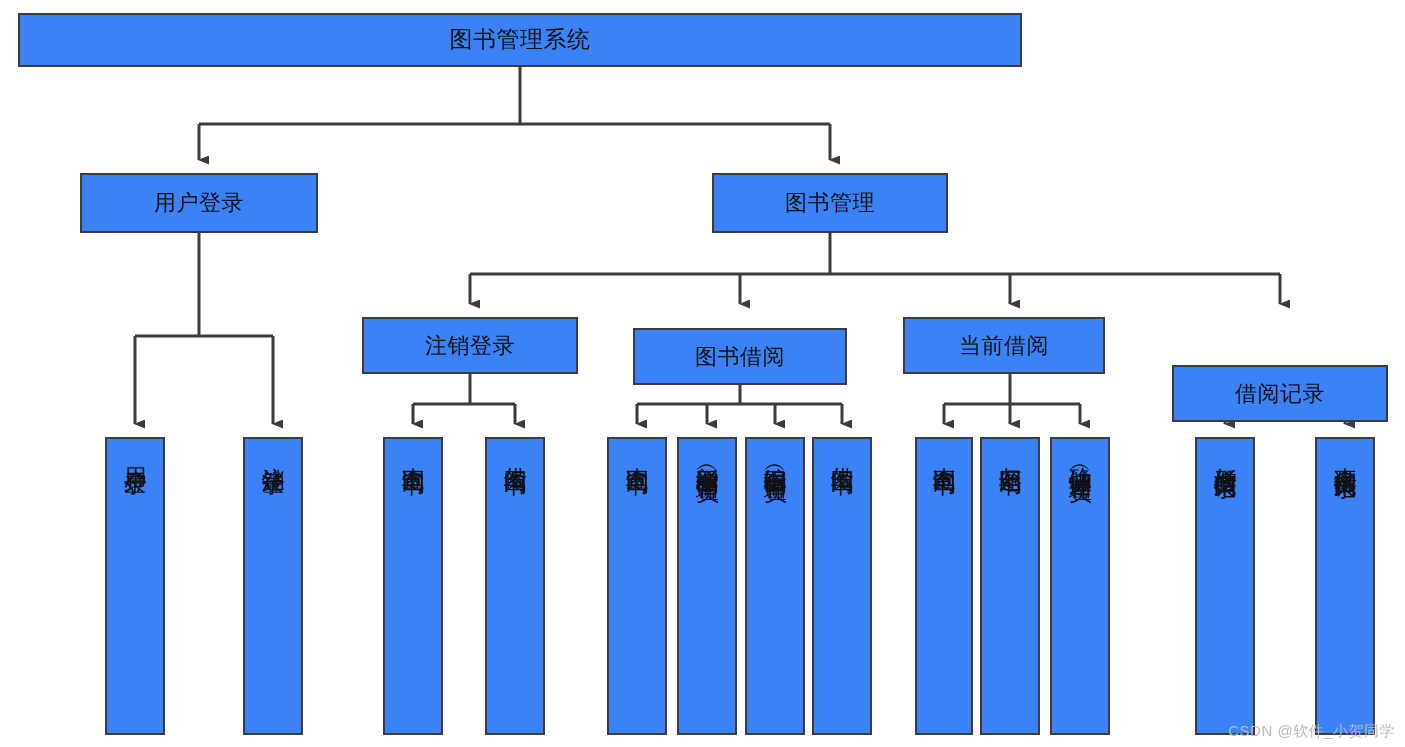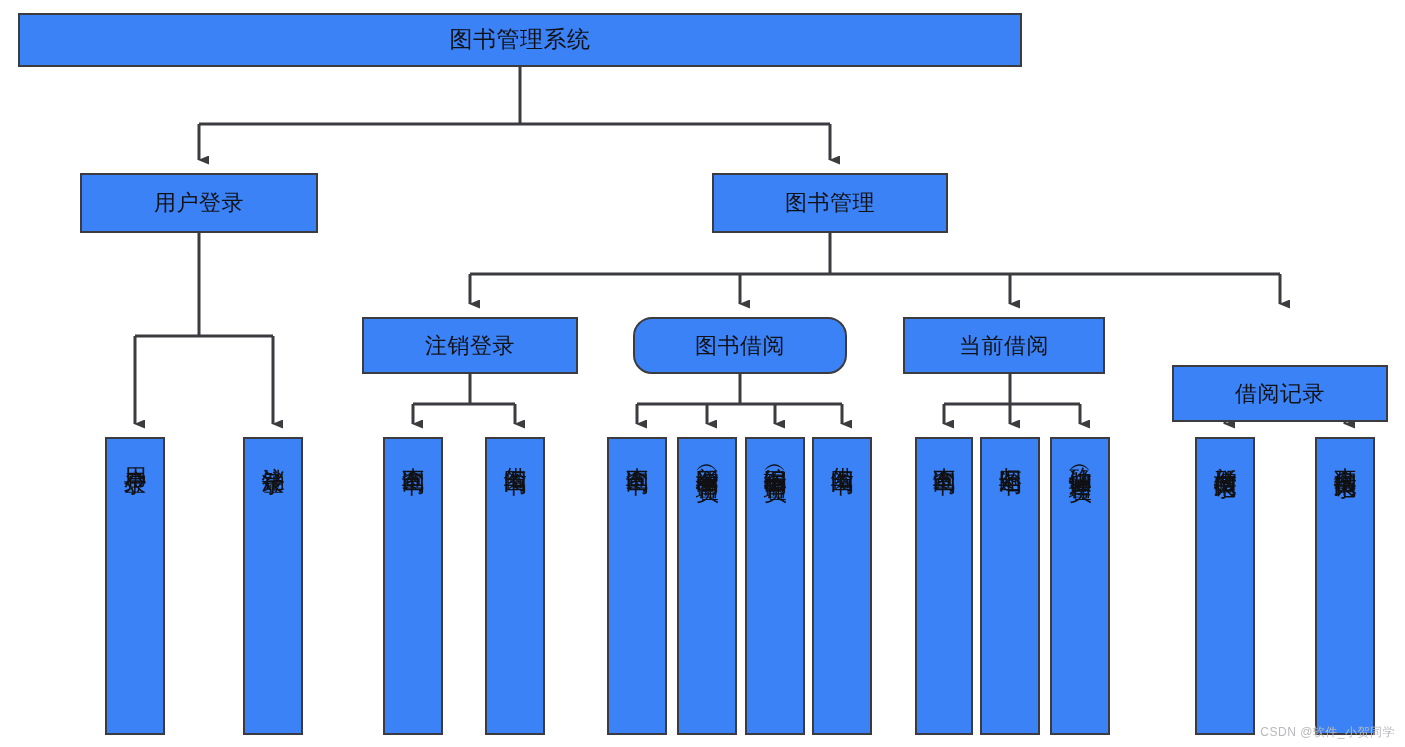--- a/index.html
+++ b/index.html
@@ -58,21 +58,21 @@
     text-orientation: upright;
     font-size: 23px;
     line-height: 1.1;
     letter-spacing: 2px;
     white-space: nowrap;
   }
   .watermark {
     position: absolute;
     right: 10px;
     bottom: 6px;
-    font-size: 12px;
+    font-size: 15px;
     color: #b9b9bd;
     letter-spacing: 0.5px;
     z-index: 3;
     white-space: nowrap;
   }
 </style>
 </head>
 <body>
 
 <div id="canvas">
@@ -134,21 +134,21 @@
   <div class="node horiz" style="left:80px; top:173px; width:238px; height:60px;">
     <span class="lbl">用户登录</span>
   </div>
   <div class="node horiz" style="left:712px; top:173px; width:236px; height:60px;">
     <span class="lbl">图书管理</span>
   </div>
 
   <div class="node horiz" style="left:362px; top:317px; width:216px; height:57px;">
     <span class="lbl">注销登录</span>
   </div>
-  <div class="node horiz" style="left:633px; top:317px; width:214px; height:57px;border-radius:19px;">
+  <div class="node horiz" style="left:633px; top:328px; width:214px; height:57px;">
     <span class="lbl">图书借阅</span>
   </div>
   <div class="node horiz" style="left:903px; top:317px; width:202px; height:57px;">
     <span class="lbl">当前借阅</span>
   </div>
   <div class="node horiz" style="left:1172px; top:317px; width:216px; height:57px;margin-top:48px;">
     <span class="lbl">借阅记录</span>
   </div>
 
   <div class="node vert" style="left:105px; top:437px; width:60px; height:298px;">

